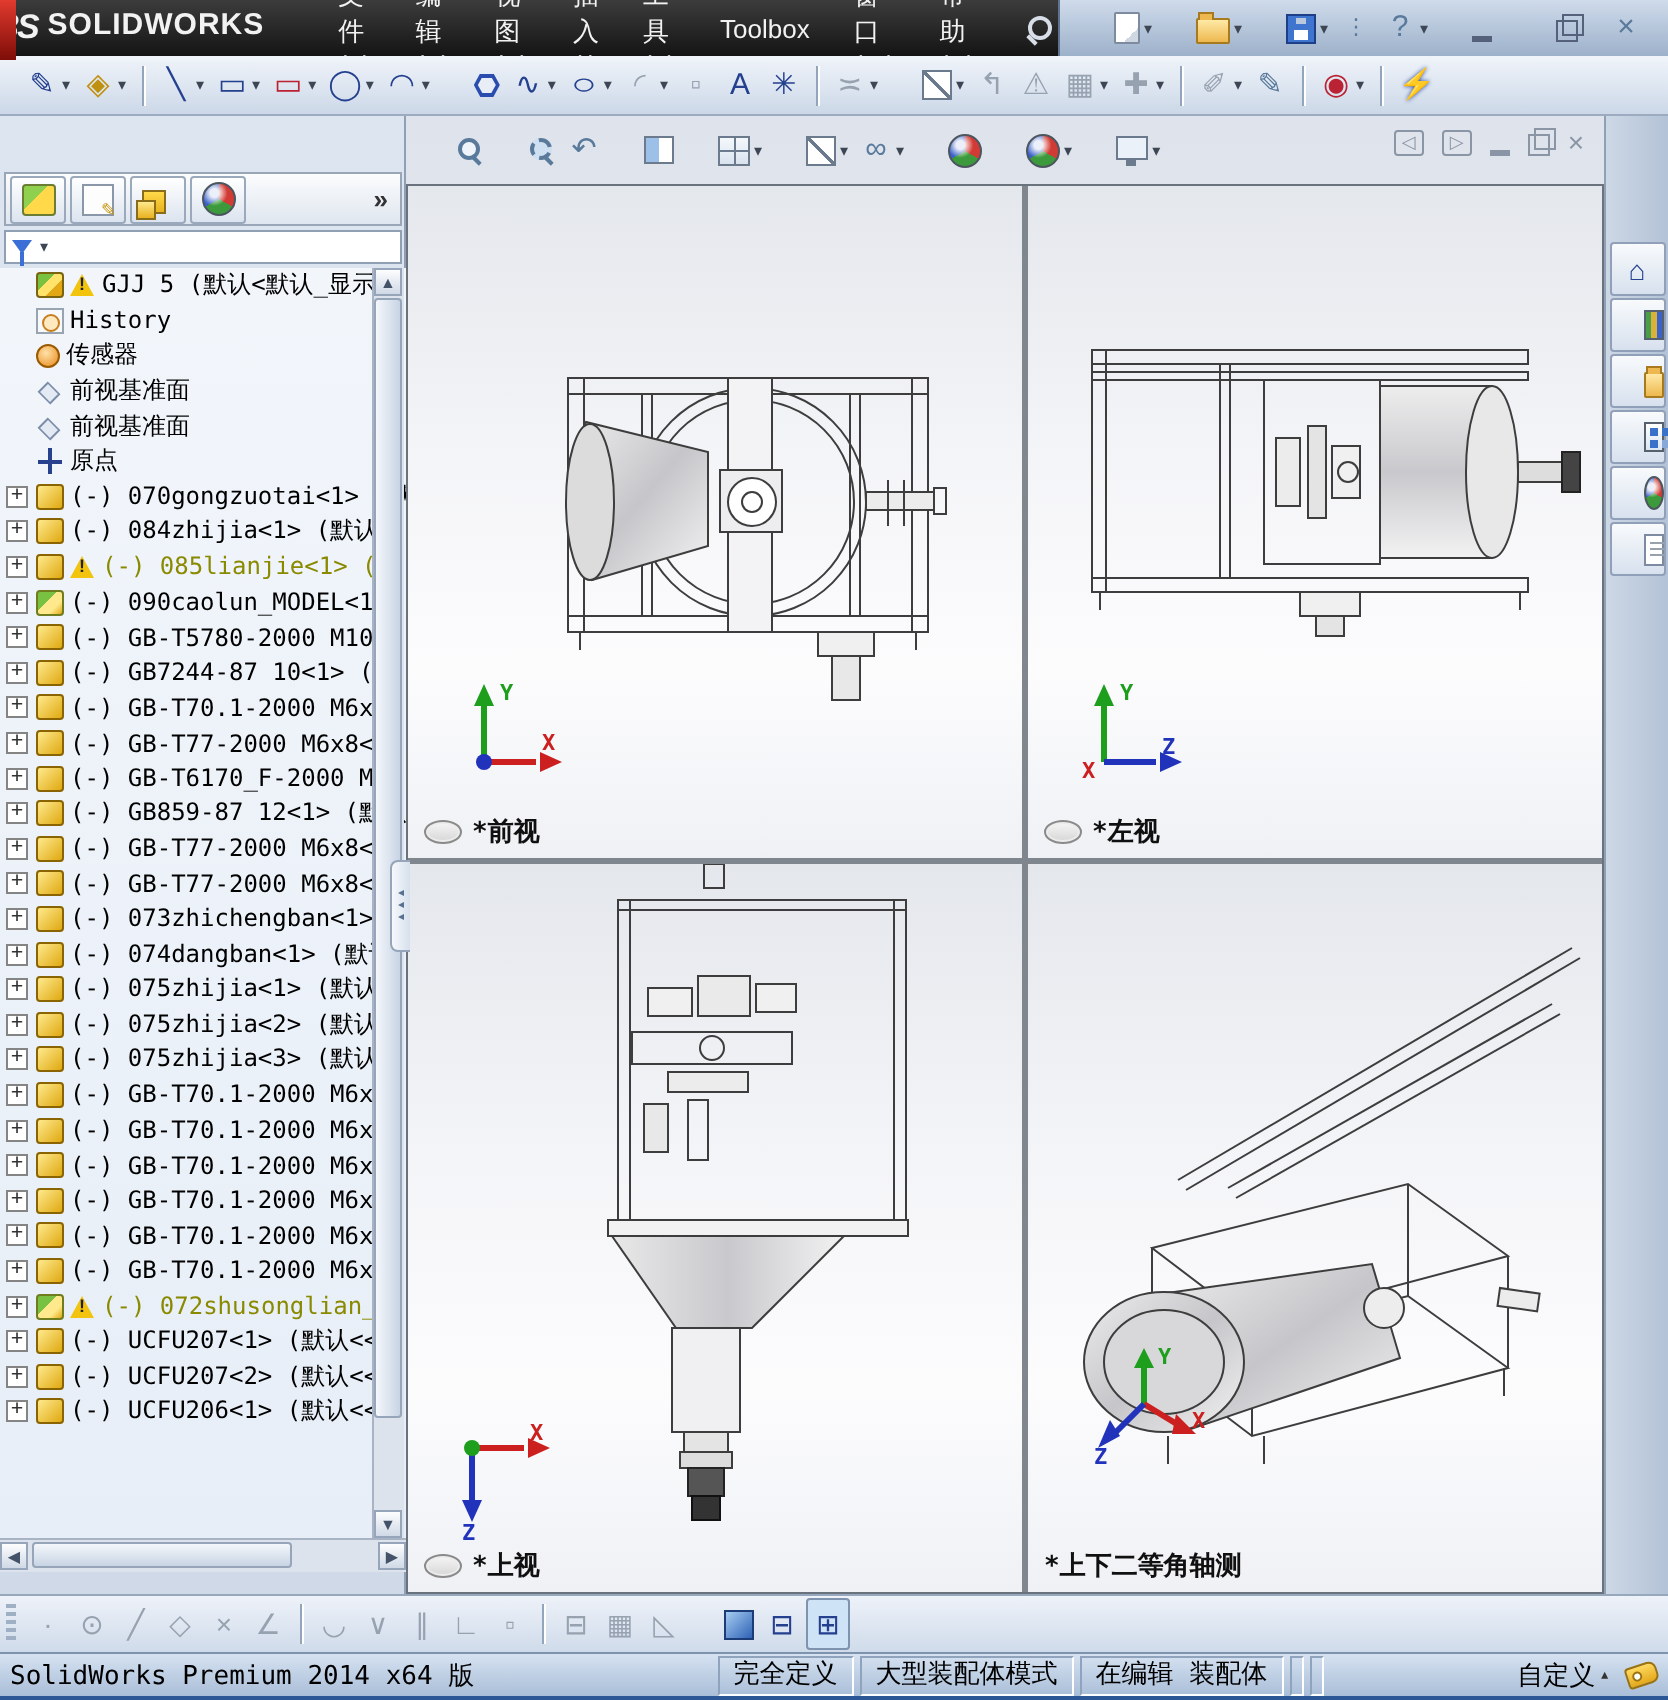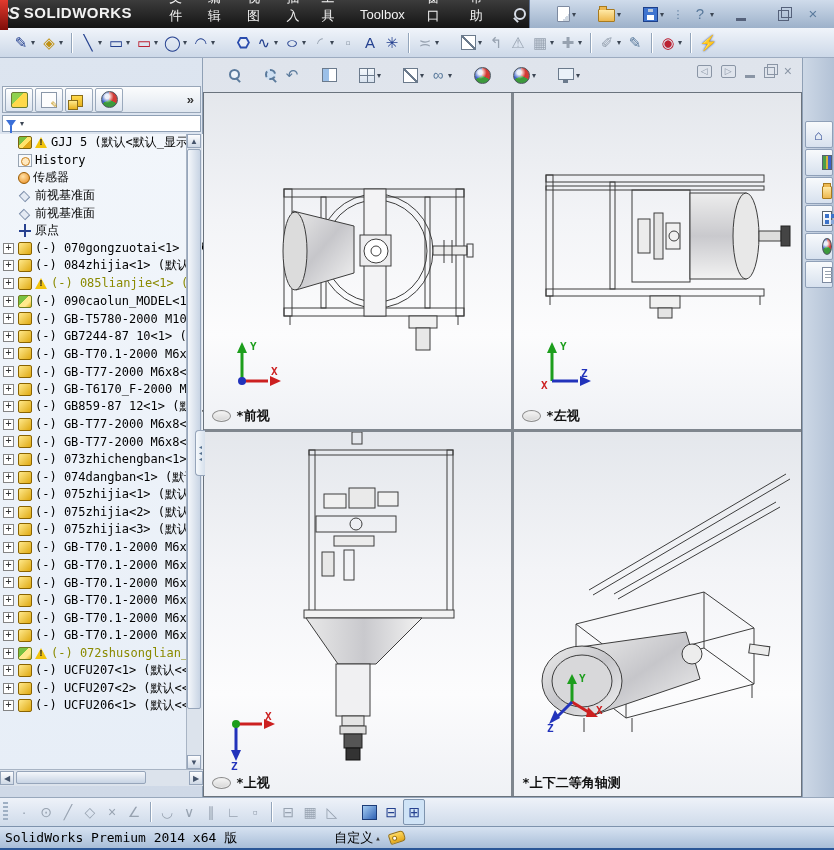--- a/index.html
+++ b/index.html
@@ -1058,18 +1058,26 @@
 
         <span class="tbtn pressed">
           <span class="tglyph">⊞</span>
           <span class="ticonbox"></span>
         </span>
       </span>
   </div>
 
   <div id="statusbar">
     <span id="sbapp">SolidWorks Premium 2014 x64 版</span>
+    <span id="sbcells">
+
+    <span class="scell">完全定义</span>
+        <span class="scell">大型装配体模式</span>
+        <span class="scell">在编辑 装配体</span>
+        <span class="scell mini"></span>
+        <span class="scell mini"></span>
+      </span>
     <span id="sbcustom">自定义</span>
     <span id="sbcaret">▴</span>
     <span class="ticonbox" data-icon="tag"></span>
   </div>
 
 </div>
 
 </body></html>

